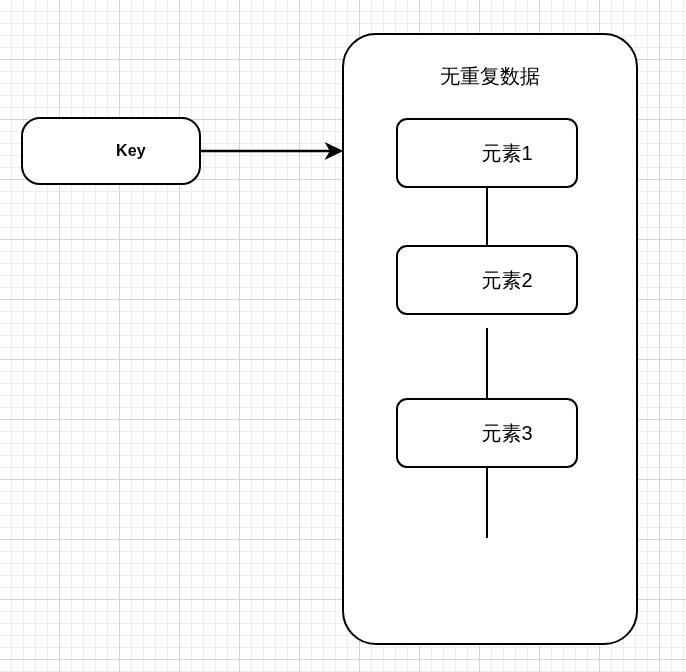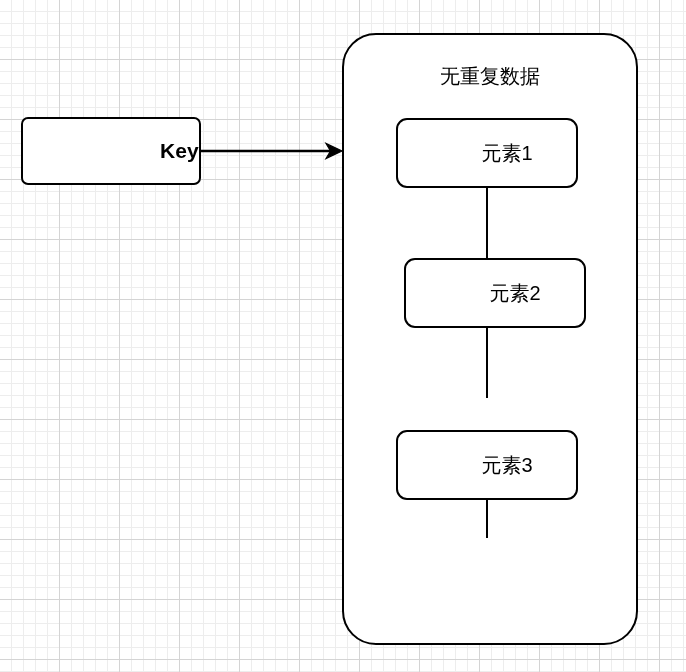--- a/index.html
+++ b/index.html
@@ -40,25 +40,24 @@
     color: #000000;
     padding-left: 40px;
   }
 
   
   #key-node {
     left: 21px;
     top: 117px;
     width: 180px;
     height: 68px;
-    border-radius: 7px;
-    font-size: 21px;
+    border-radius: 19px;
+    font-size: 16px;
     font-weight: bold;
     letter-spacing: 0.2px;
-    justify-content: flex-end;
   }
 
   
   #set-container {
     left: 342px;
     top: 33px;
     width: 296px;
     height: 612px;
     border-radius: 34px;
     display: block;
@@ -83,22 +82,22 @@
     height: 70px;
     left: 52px;               
     border-radius: 11px;
     border-width: 2.3px;
     font-size: 20px;
     font-weight: normal;
     text-align: right;
   }
 
   #element-node-1 { top: 83px; }   
-  #element-node-2 { top: 223px; margin-left: 8px; }  
-  #element-node-3 { top: 363px; margin-top: 32px; }  
+  #element-node-2 { top: 210px; }  
+  #element-node-3 { top: 363px; }  
   #element-node-4 { top: 503px; }  
 
   
   .connector-v {
     position: absolute;
     left: 142px;              
     width: 2.2px;
     height: 70px;
     background: #000000;
   }

